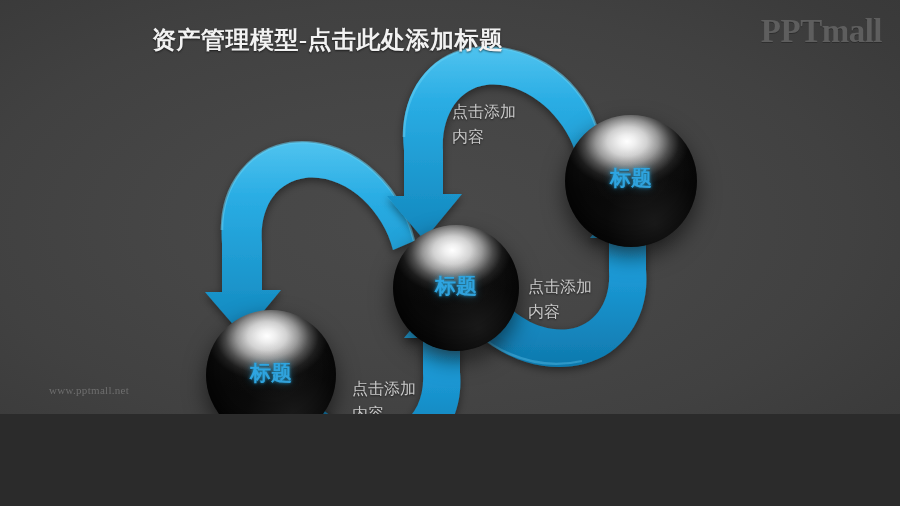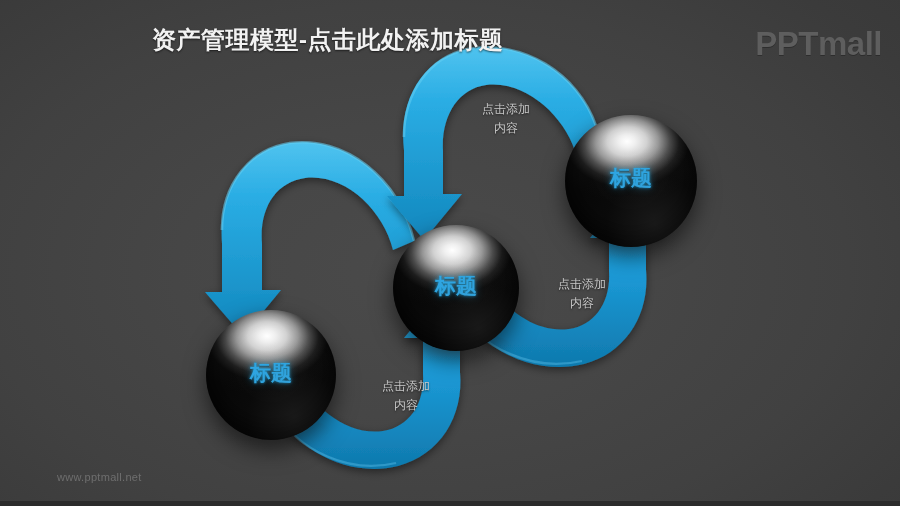--- a/index.html
+++ b/index.html
@@ -4,23 +4,23 @@
 <title>PPT Slide</title>
 <style>
   html, body {
     margin: 0;
     padding: 0;
     background: #2b2b2b;
   }
   #slide {
     position: relative;
     width: 900px;
-    height: 501px;
+    height: 414px;
     overflow: hidden;
-    font-family: Liberation Sans, sans-serif;
+    font-family: Liberation Serif, serif;
     background: #3d3d3d;
   }
   
   #slide-bg {
     position: absolute;
     inset: 0;
     background:
       radial-gradient(ellipse 78% 86% at 46% 54%,
         #4a4a4a 0%,
         #464646 34%,
@@ -45,34 +45,34 @@
     color: #f2f2f2;
     letter-spacing: 0.5px;
     white-space: nowrap;
     text-shadow: 0 1px 2px rgba(0,0,0,0.6);
   }
 
   
   .logo {
     position: absolute;
     right: 18px;
-    top: 27px;
+    top: 15px;
     font-size: 33px;
     font-weight: bold;
     color: #5e5e5e;
     letter-spacing: -0.5px;
     line-height: 1;
     text-shadow: 0 1px 0 rgba(0,0,0,0.25);
     margin-left: 20px;
   }
 
   
   .footer-url {
     position: absolute;
-    left: 57px;
+    left: 49px;
     bottom: 18px;
     font-size: 11px;
     color: #6e6e6e;
     letter-spacing: 0.3px;
   }
 
   
   .sphere {
     position: absolute;
     border-radius: 50%;
@@ -125,23 +125,22 @@
       rgba(110,110,110,0.40) 0%,
       rgba(85,85,85,0.22) 40%,
       rgba(60,60,60,0.06) 70%,
       rgba(0,0,0,0) 100%);
     pointer-events: none;
   }
 
   
   .caption {
     position: absolute;
-    font-size: 12px;
+    font-size: 16px;
     color: #c9c9c9;
-    text-align: center;
     line-height: 1.55;
     white-space: pre-line;
     text-shadow: 0 1px 2px rgba(0,0,0,0.55);
     pointer-events: none;
   }
 </style>
 </head>
 <body>
 
 <div id="slide">

